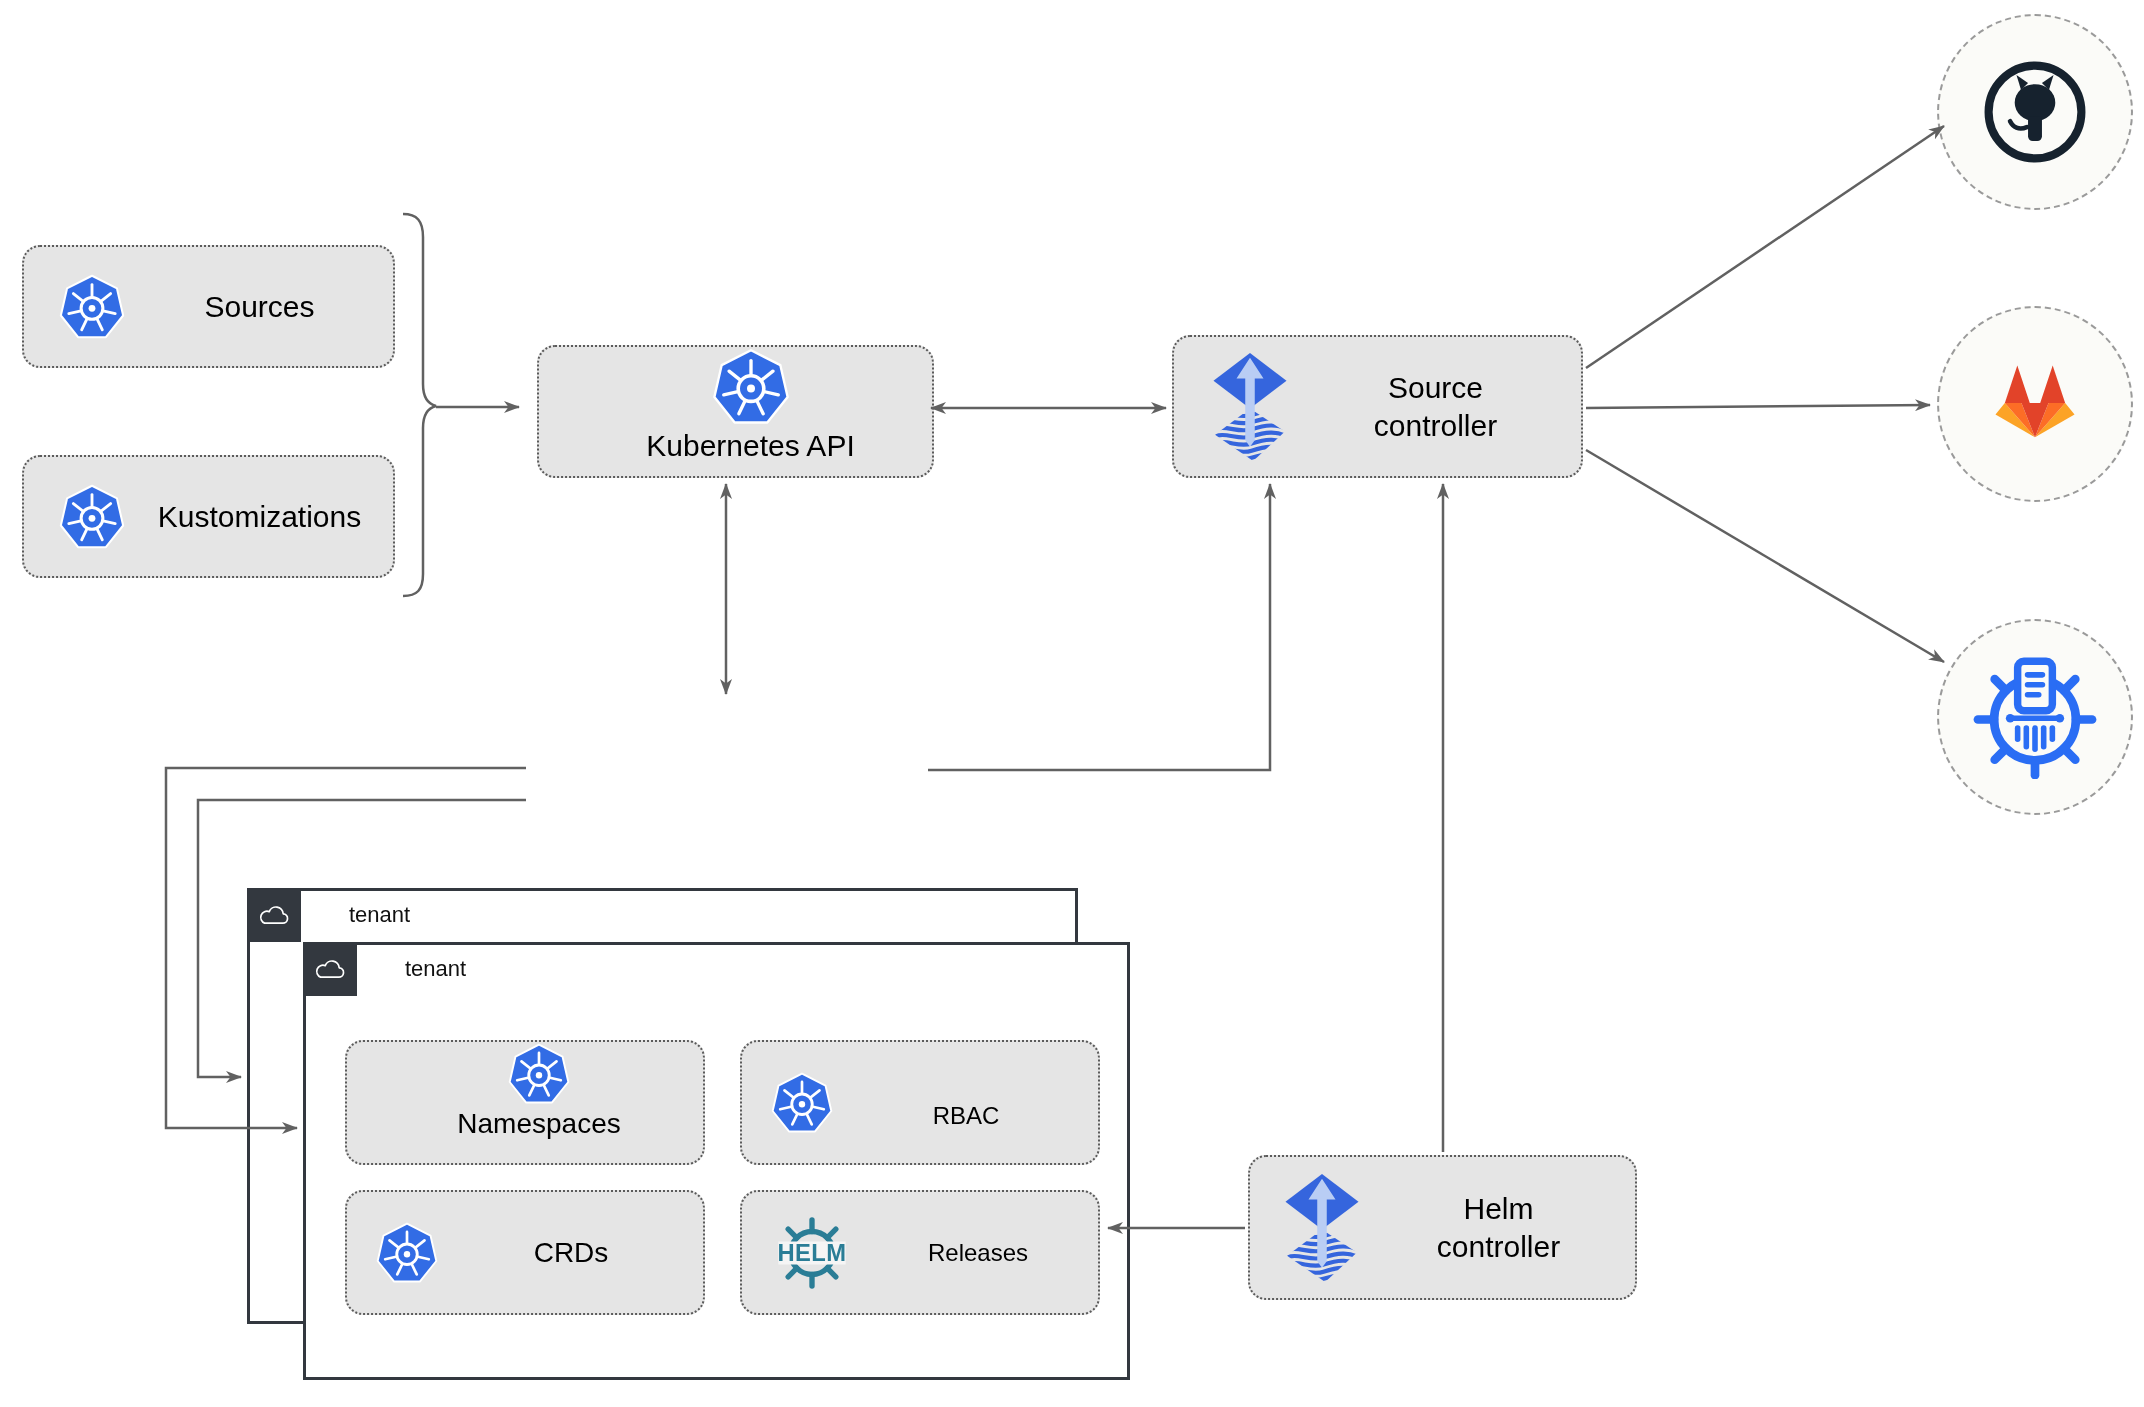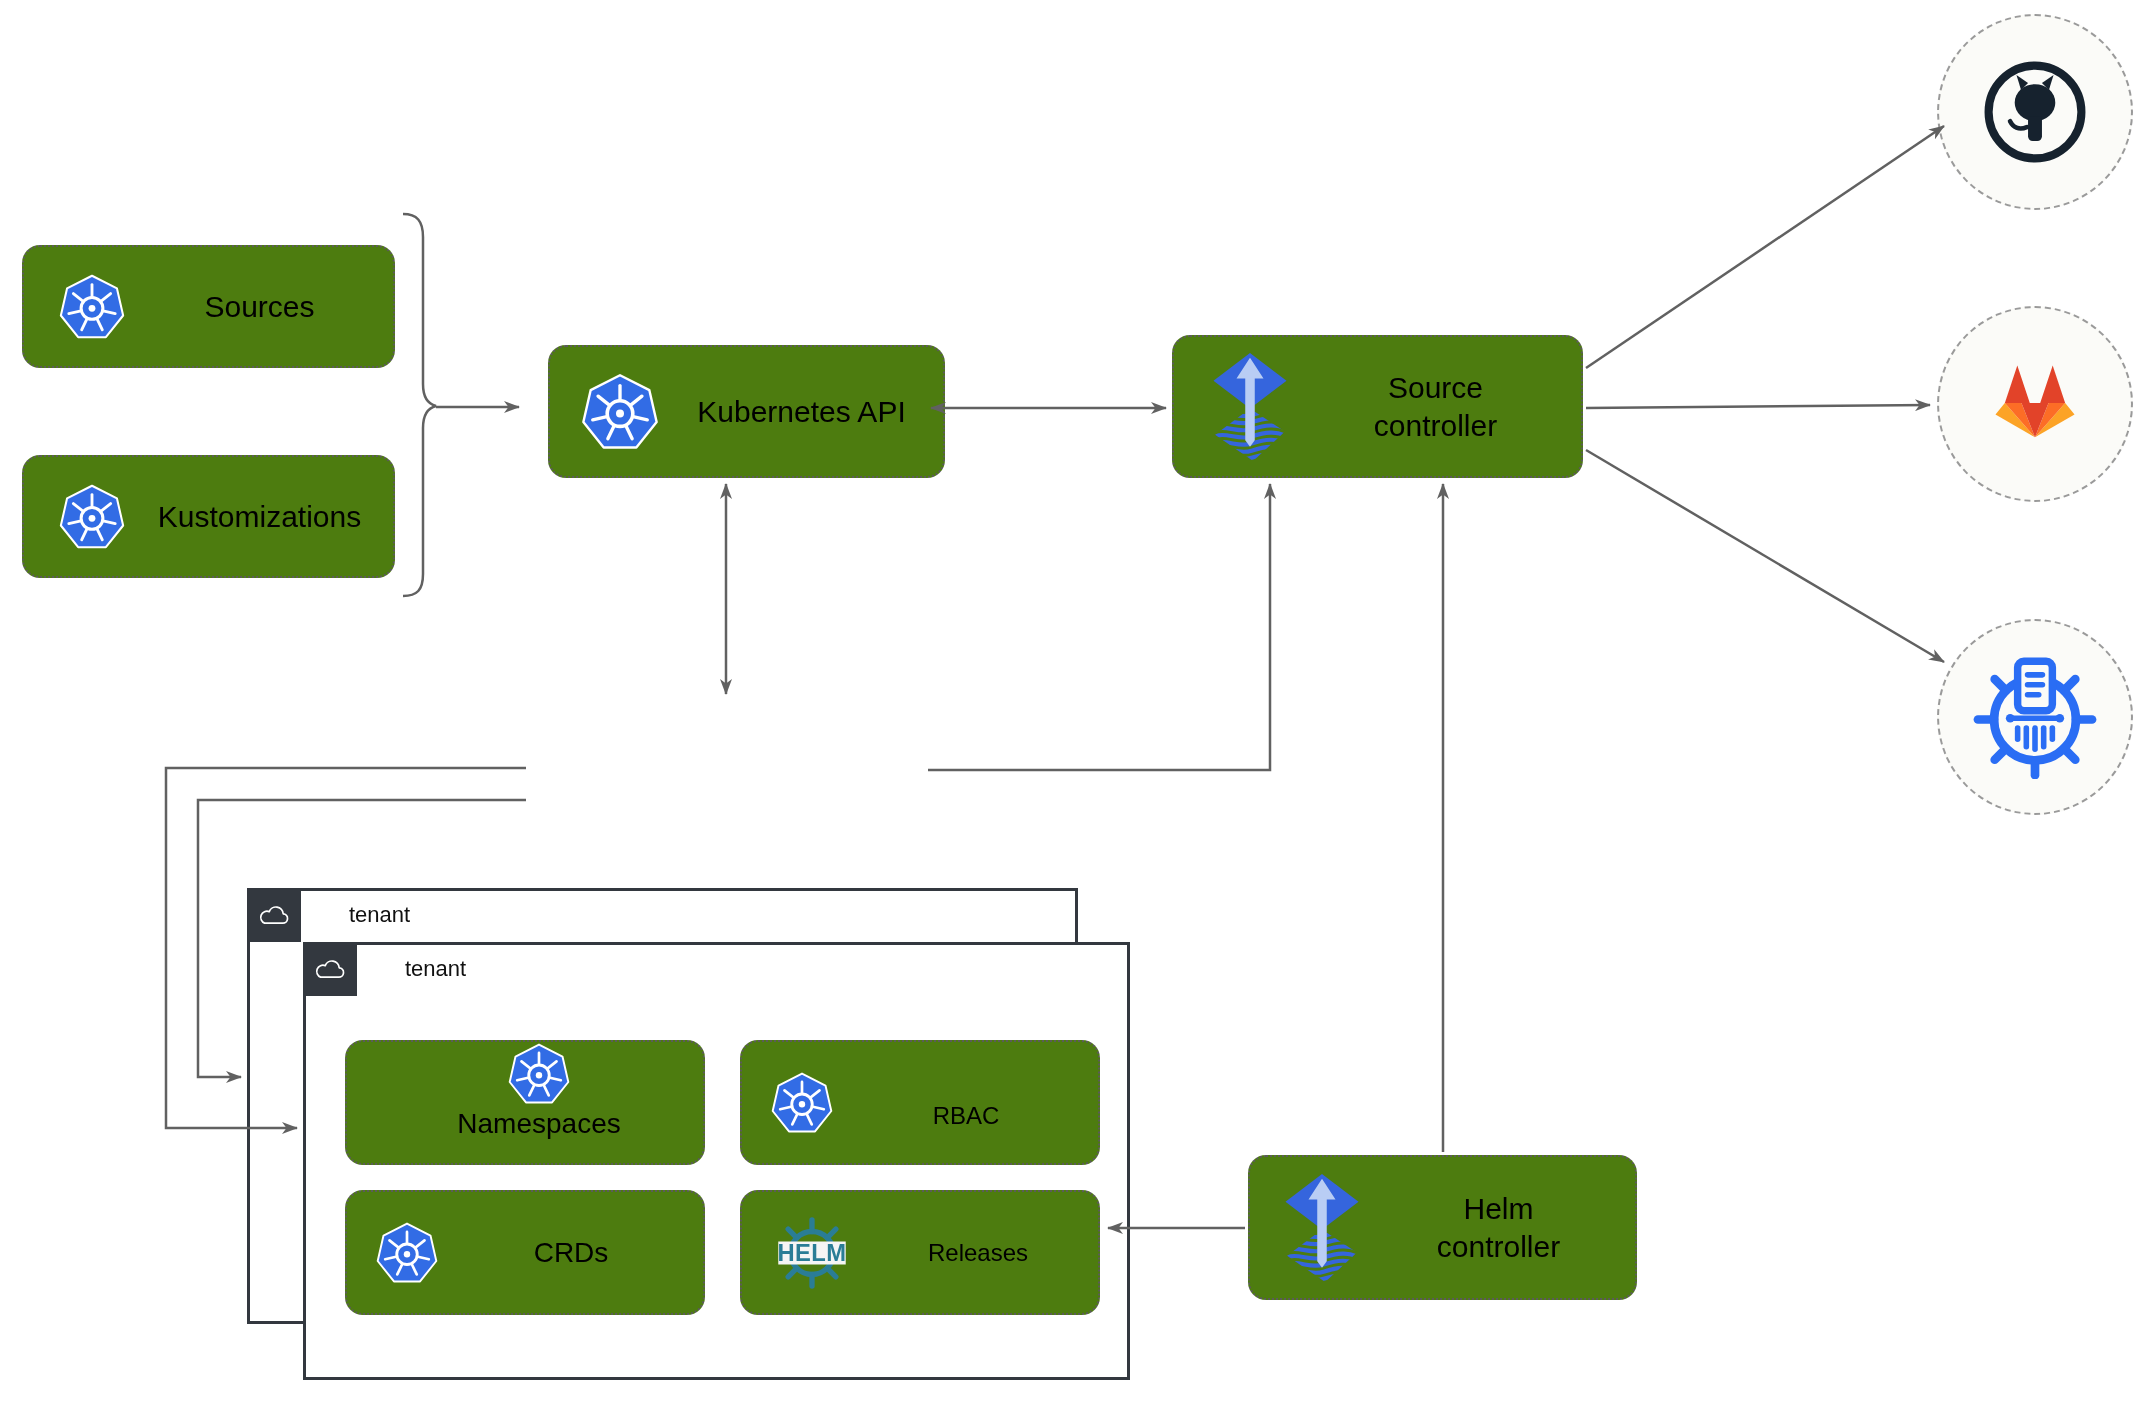--- a/index.html
+++ b/index.html
@@ -1,21 +1,21 @@
 <!DOCTYPE html>
 <html><head>
 <meta charset="utf-8">
 <style>
   html,body{margin:0;padding:0;background:#ffffff;}
   body{font-family:"Liberation Sans", sans-serif;}
   #canvas{position:relative;width:2144px;height:1407px;background:#ffffff;overflow:hidden;}
 
   .node{
     position:absolute;
-    background:#4d7c0f;
+    background:#e5e5e5;
     border:2.5px dotted #5b5b5b;
     border-radius:18px;
     display:flex;
     align-items:center;
     box-sizing:border-box;
   }
   .node .icon{flex:0 0 auto;display:flex;align-items:flex-start;justify-content:center;}
   .node .label{
     flex:1 1 auto;
     text-align:center;
@@ -165,21 +165,21 @@
 
   <div class="node" style="left:22px;top:455px;width:373px;height:123px;padding-left:34px;">
     <span class="icon">
       <svg width="68" height="68" viewBox="0 0 100 100">
           <use href="#k8s"></use>
         </svg>
       </span>
     <span class="label">Kustomizations</span>
   </div>
 
-  <div class="node" style="left:548px;top:345px;width:397px;height:133px;padding-left:30px;">
+  <div class="node" style="left:537px;top:345px;width:397px;height:133px;padding-left:30px;flex-direction:column;">
     <span class="icon">
       <svg width="80" height="80" viewBox="0 0 100 100">
           <use href="#k8s"></use>
         </svg>
       </span>
     <span class="label">Kubernetes API</span>
   </div>
 
   <div class="node" style="left:1172px;top:335px;width:411px;height:143px;padding-left:36px;">
     <span class="icon">

